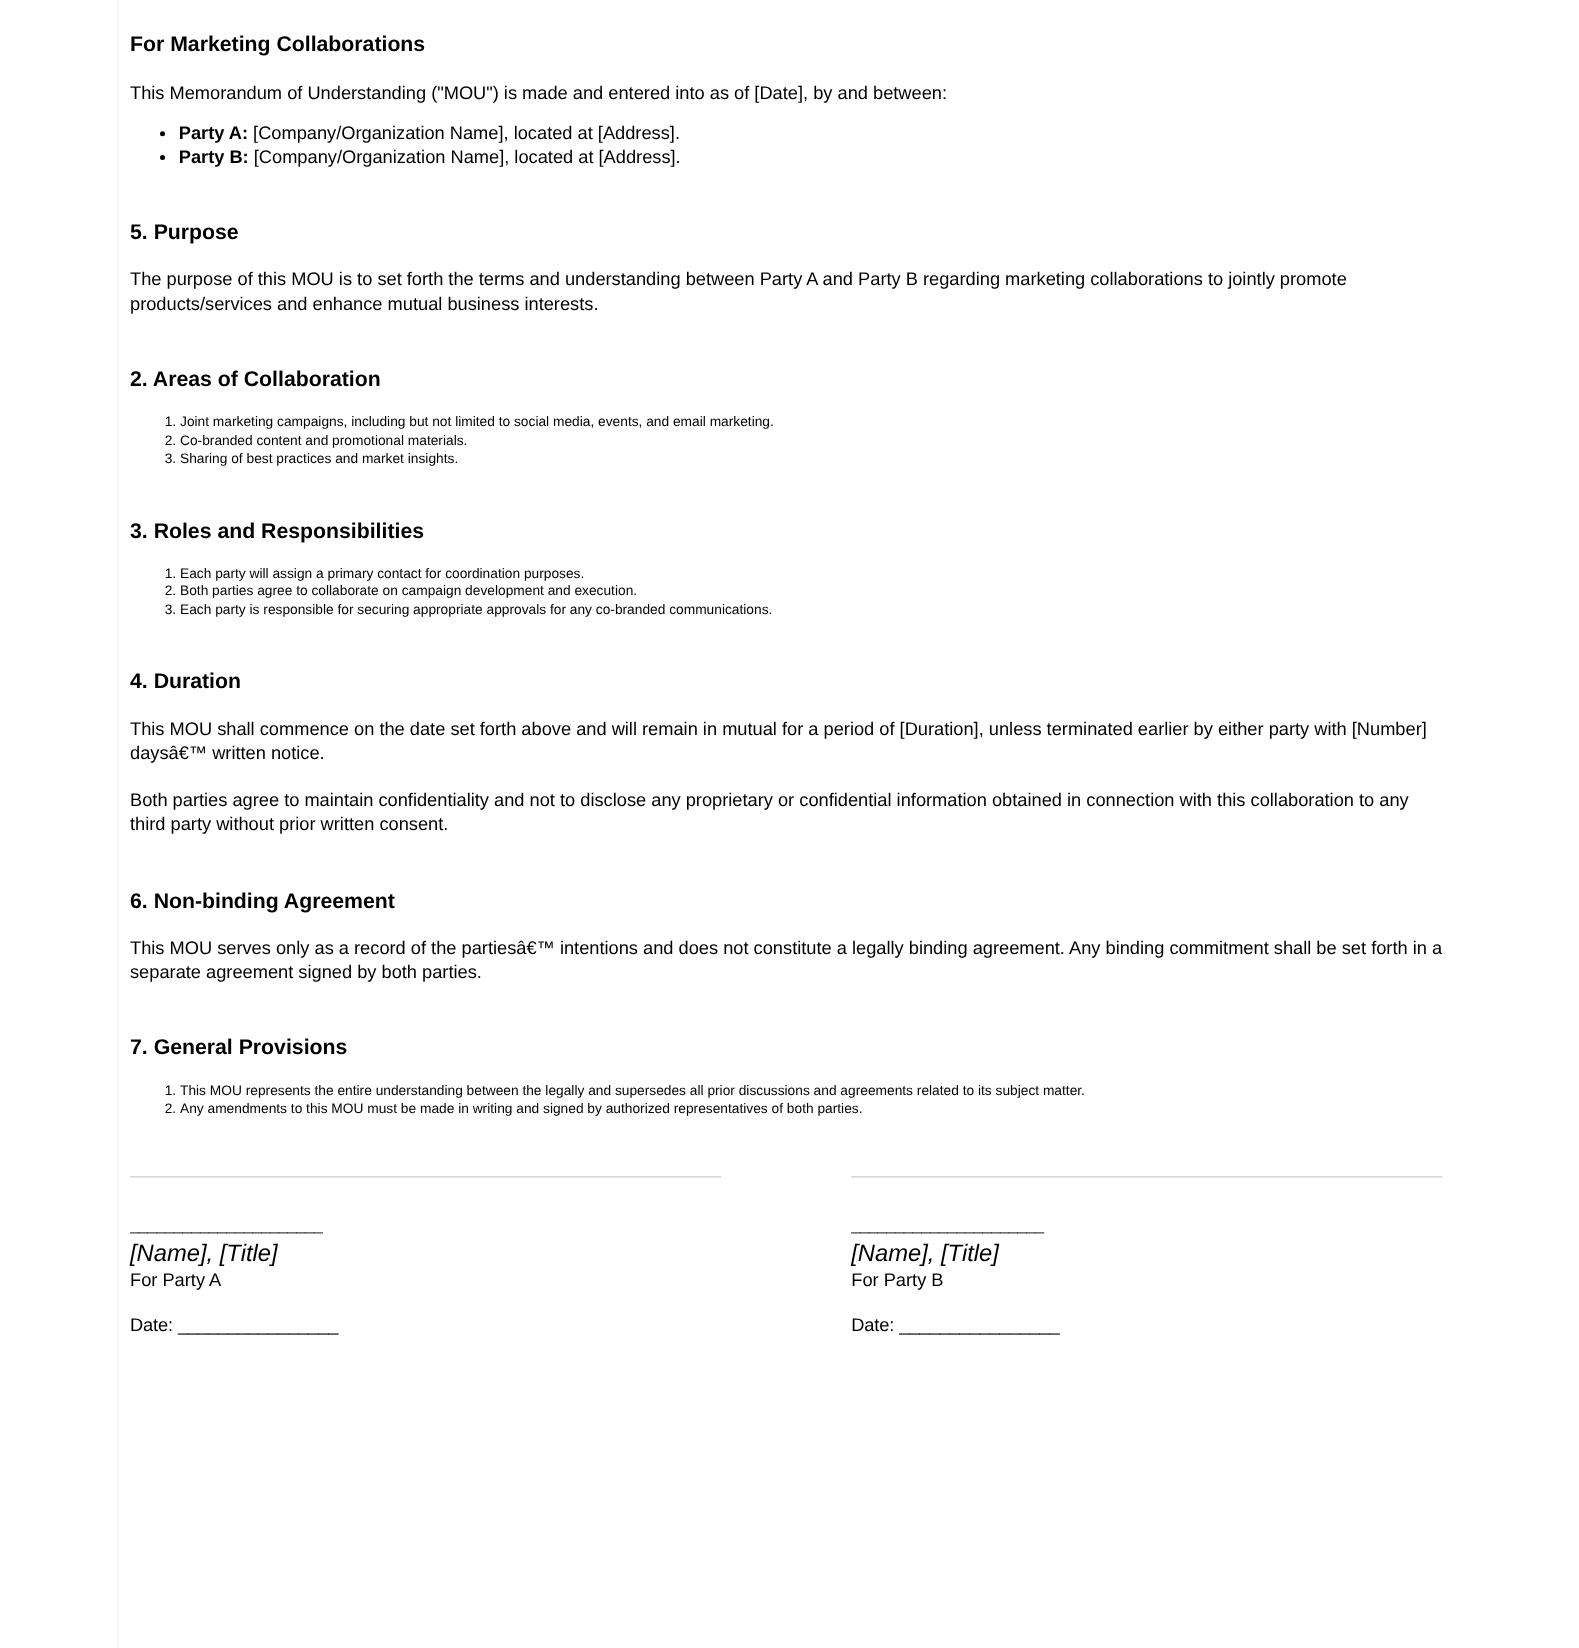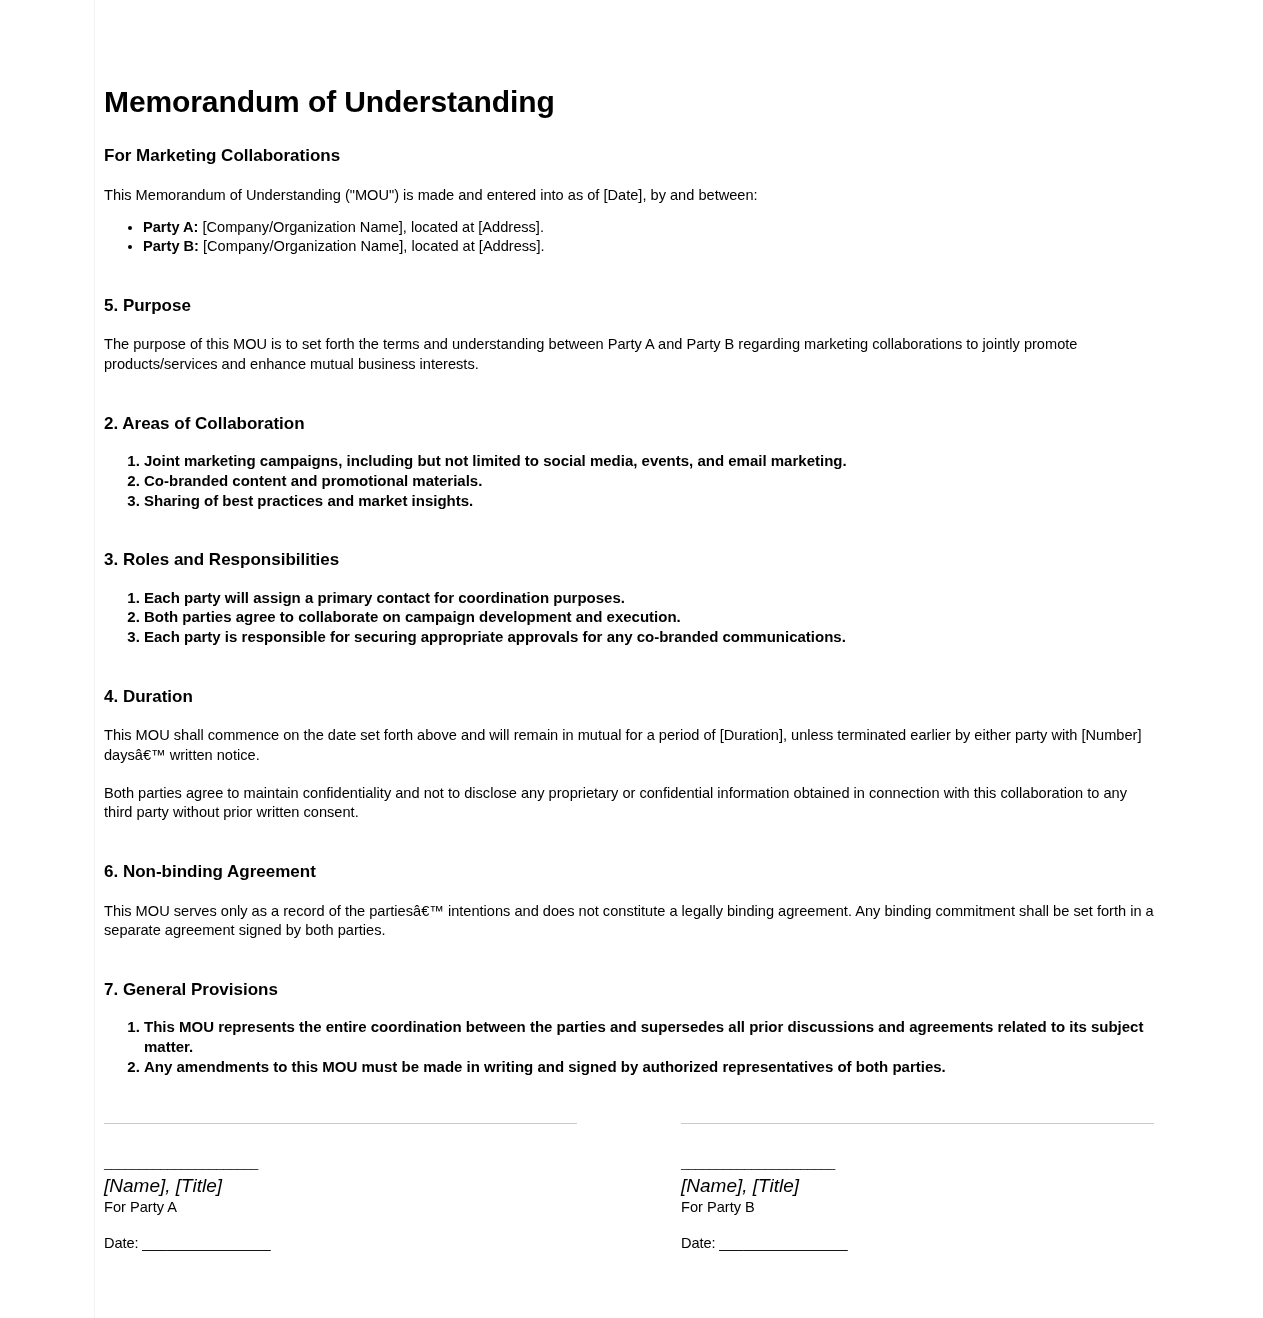--- a/index.html
+++ b/index.html
@@ -89,25 +89,24 @@
     line-height: 1.32;
     margin: 19px 0 0 0;
   }
 
   ol.section-list {
     margin: 17px 0 0 0;
     padding-left: 40px;
     list-style-type: decimal;
   }
   ol.section-list li {
-    font-size: 15px;
+    font-size: 11px;
     line-height: 1.32;
     margin: 0;
     padding: 0;
-    font-weight: bold;
   }
 
   
   .signature-area {
     margin-top: 46px;
     display: flex;
     flex-direction: row;
     gap: 0;
   }
   .sig-col {
@@ -153,21 +152,20 @@
 </style>
 </head>
 <body>
 
 <div id="page">
 
   <div id="page-gutter"></div>
 
   <div id="doc">
 
-    <h1 class="doc-title">Memorandum of Understanding</h1>
 
     <h2 class="doc-subtitle">For Marketing Collaborations</h2>
 
     <p class="intro">This Memorandum of Understanding ("MOU") is made and entered into as of [Date], by and between:</p>
 
     <ul class="party-list">
       <li><b>Party A:</b><span> [Company/Organization Name], located at [Address].</span></li>
       <li><b>Party B:</b><span> [Company/Organization Name], located at [Address].</span></li>
     </ul>
 
@@ -191,21 +189,21 @@
     <h2 class="section-title">4. Duration</h2>
     <p class="section-body">This MOU shall commence on the date set forth above and will remain in mutual for a period of [Duration], unless terminated earlier by either party with [Number] daysâ€™ written notice.</p>
 
     <p class="section-body">Both parties agree to maintain confidentiality and not to disclose any proprietary or confidential information obtained in connection with this collaboration to any third party without prior written consent.</p>
 
     <h2 class="section-title">6. Non-binding Agreement</h2>
     <p class="section-body">This MOU serves only as a record of the partiesâ€™ intentions and does not constitute a legally binding agreement. Any binding commitment shall be set forth in a separate agreement signed by both parties.</p>
 
     <h2 class="section-title">7. General Provisions</h2>
     <ol class="section-list">
-      <li>This MOU represents the entire coordination between the parties and supersedes all prior discussions and agreements related to its subject matter.</li>
+      <li>This MOU represents the entire understanding between the legally and supersedes all prior discussions and agreements related to its subject matter.</li>
       <li>Any amendments to this MOU must be made in writing and signed by authorized representatives of both parties.</li>
     </ol>
 
     <div class="signature-area">
 
       <div class="sig-col left">
         <hr class="sig-rule">
         <p class="sig-line">______________________</p>
         <p class="sig-name">[Name], [Title]</p>
         <p class="sig-party">For Party A</p>

